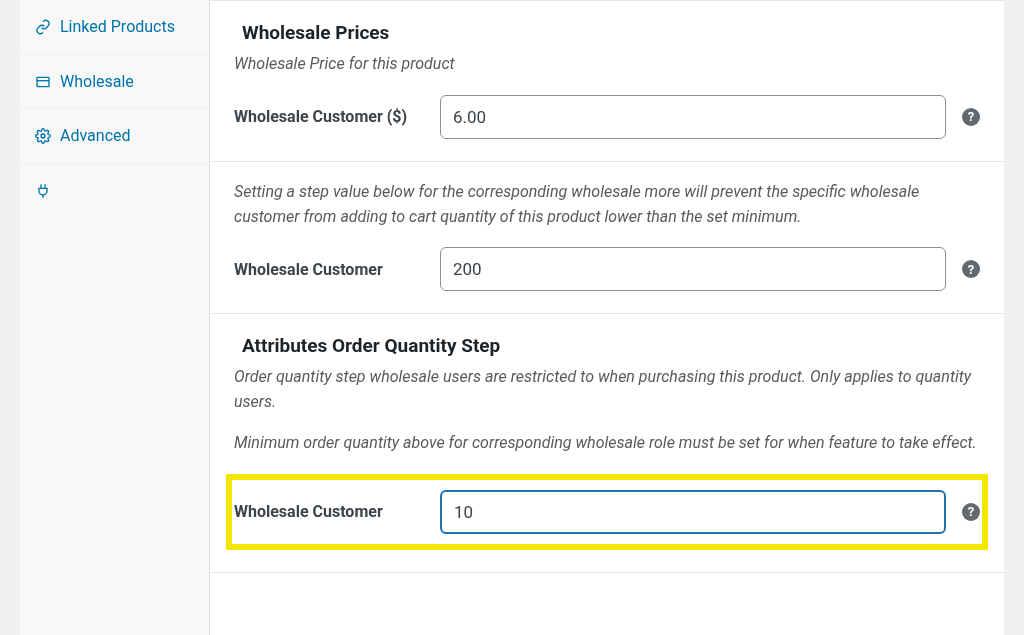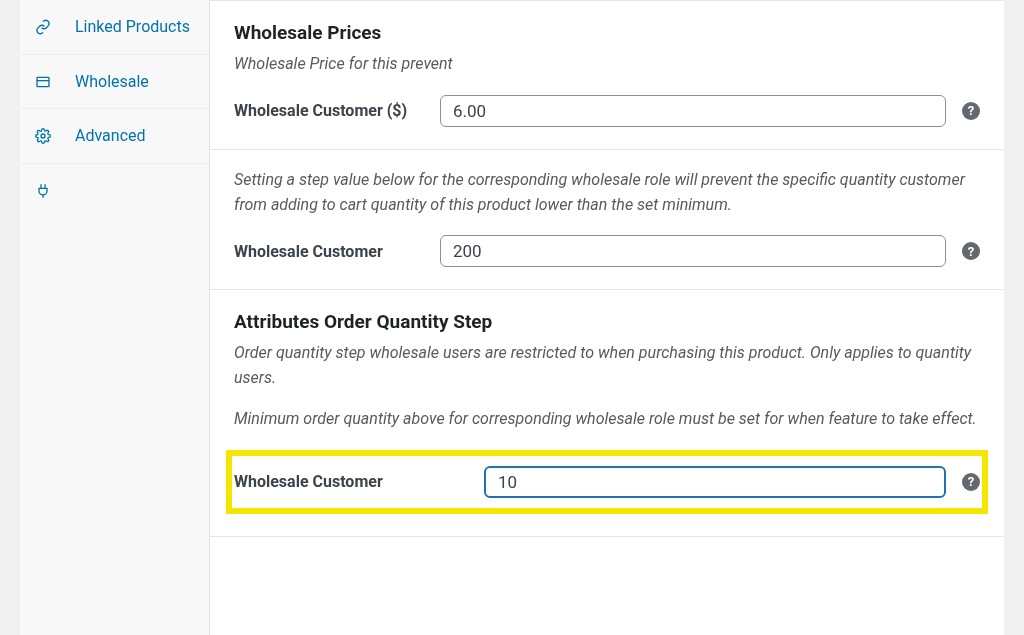--- a/index.html
+++ b/index.html
@@ -18,21 +18,21 @@
     }
     .sidebar {
       width: 190px;
       flex: none;
       background: #f8f8f8;
       border-right: 1px solid #e0e0e0;
     }
     .sidebar-item {
       display: flex;
       align-items: flex-start;
-      gap: 23px;
+      gap: 8px;
       padding: 16px 14px;
       cursor: pointer;
       color: #0073aa;
       font-size: 16px;
       border-bottom: 1px solid #eee;
     }
     .sidebar-item:last-child { border-bottom: none; }
     .sidebar-item .icon {
       display: inline-flex;
       width: 18px;
@@ -51,20 +51,21 @@
       border-bottom: 1px solid #e6e6e6;
       padding: 20px 24px 22px;
       position: relative;
     }
     .section:first-child { border-top: 1px solid #e6e6e6; }
     .section h3 {
       font-size: 19px;
       font-weight: 700;
       margin-bottom: 8px;
       color: #1d2327;
+      margin-left: 8px;
     }
     .section .help {
       font-style: italic;
       color: #5a5a5a;
       margin-bottom: 18px;
       line-height: 1.55;
       font-size: 16px;
     }
     .section .help.second {
       margin-top: -2px;
@@ -77,21 +78,21 @@
     }
     .field-row .field-label {
       width: 190px;
       flex: none;
       color: #3c434a;
       font-size: 16px;
       font-weight: bold;
     }
     .field-row .field-input {
       flex: 1;
-      height: 32px;
+      height: 44px;
       padding: 0 12px;
       font-size: 17px;
       color: #3c434a;
       border: 1px solid #8c8f94;
       border-radius: 6px;
       background: #fff;
       outline: none;
       font-family: inherit;
     }
     .field-row .help-icon {
@@ -116,21 +117,20 @@
       position: absolute;
       left: -8px;
       right: -8px;
       top: 0;
       bottom: 0;
       border: 6px solid #f5e600;
       pointer-events: none;
     }
     .highlight-section .field-input {
       border: 2px solid #2271b1;
-      margin-left: 44px;
     }
   </style>
 </head>
 <body>
 
 <div class="page-wrap">
   <div class="layout">
     <aside class="sidebar">
       <div class="sidebar-item">
         <span class="icon">
@@ -168,30 +168,30 @@
             <path d="M12 18v4"></path>
           </svg>
         </span>
       </div>
     </aside>
 
     <main class="main">
 
       <section class="section">
         <h3>Wholesale Prices</h3>
-        <p class="help">Wholesale Price for this prevent</p>
+        <p class="help">Wholesale Price for this product</p>
         <div class="field-row">
           <label class="field-label">Wholesale Customer ($)</label>
           <input class="field-input" type="text" value="6.00" style="">
           <span class="help-icon">?</span>
         </div>
       </section>
 
       <section class="section">
-        <p class="help second">Setting a step value below for the corresponding wholesale role will prevent the specific quantity customer from adding to cart quantity of this product lower than the set minimum.</p>
+        <p class="help second">Setting a step value below for the corresponding wholesale more will prevent the specific wholesale customer from adding to cart quantity of this product lower than the set minimum.</p>
         <div class="field-row">
           <label class="field-label">Wholesale Customer</label>
           <input class="field-input" type="text" value="200" style="">
           <span class="help-icon">?</span>
         </div>
       </section>
 
       <section class="section highlight-section">
         <h3>Attributes Order Quantity Step</h3>
         <p class="help">Order quantity step wholesale users are restricted to when purchasing this product. Only applies to quantity users.</p>

